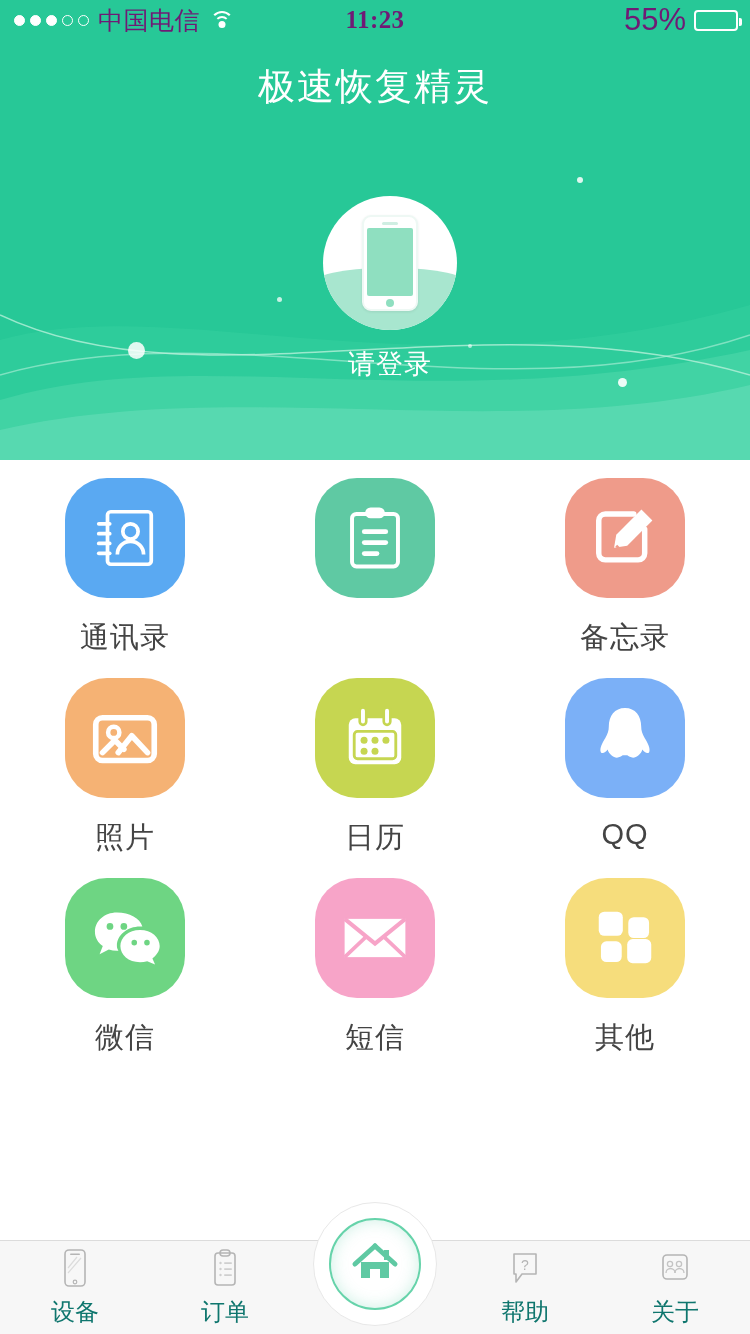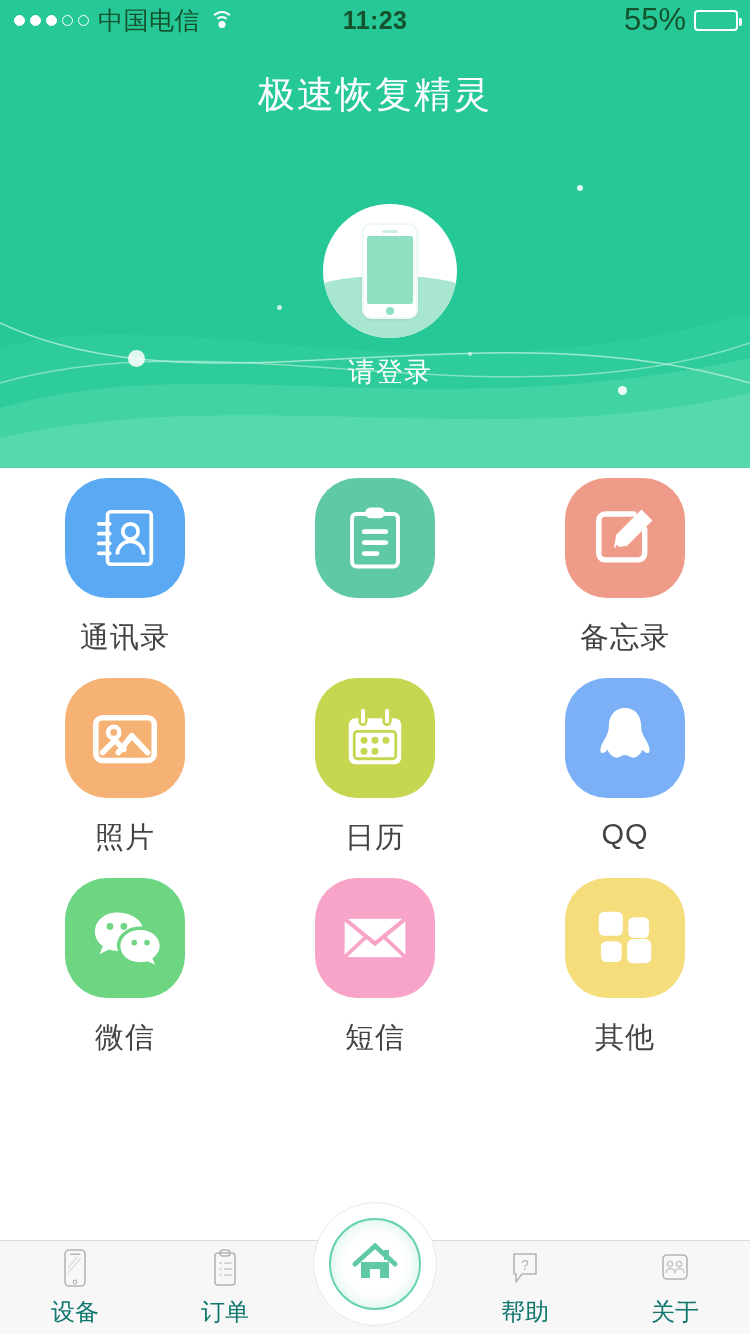--- a/index.html
+++ b/index.html
@@ -7,52 +7,52 @@
   body {
     font-family:"Liberation Sans","DejaVu Sans",sans-serif;
     background:#ffffff;
     overflow:hidden;
     position:relative;
   }
 
   
   .statusbar{
     position:absolute; top:0; left:0; width:750px; height:40px;
-    background:#27c897; color:#14532d;
+    background:#27c897; color:#701a75;
     display:flex; align-items:center;
   }
   .sb-left{ display:flex; align-items:center; padding-left:14px; gap:9px; }
   .sig-dots{ display:flex; align-items:center; gap:5px; }
   .sig-dots i{ display:block; width:11px; height:11px; border-radius:50%;
                border:1.5px solid #fff; }
   .sig-dots i.on{ background:#fff; }
   .carrier{ font-size:25px; letter-spacing:.5px; }
   .wifi{ width:26px; height:20px; position:relative; }
   .wifi b{ position:absolute; left:50%; transform:translateX(-50%);
            border:2.2px solid #fff; border-bottom-color:transparent;
            border-left-color:transparent; border-right-color:transparent;
            border-radius:50%; display:block; }
   .wifi b:nth-child(1){ width:24px; height:24px; top:1px; }
   .wifi b:nth-child(2){ width:15px; height:15px; top:6px; }
   .wifi b:nth-child(3){ width:7px;  height:7px;  top:11px; background:#fff;
                         border-radius:50%; border:none; }
   .sb-center{ position:absolute; left:0; right:0; text-align:center;
-              font-size:25px; font-weight:600; letter-spacing:.4px; }
+              font-size:25px; font-weight:600; letter-spacing:.4px;font-family:Liberation Serif, serif; }
   .sb-right{ margin-left:auto; display:flex; align-items:center;
              padding-right:12px; gap:8px; }
   .batt-pct{ font-size:31px; }
   .batt{ width:44px; height:21px; border:2px solid #fff; border-radius:4px;
          position:relative; padding:2px; }
   .batt:after{ content:""; position:absolute; right:-6px; top:6px;
                width:3px; height:8px; background:#fff; border-radius:0 2px 2px 0; }
   .batt-fill{ height:100%; background:#ffcc00; border-radius:1px; }
 
   
   .header{
-    position:absolute; top:8px; left:0; width:750px; height:460px;
+    position:absolute; top:0; left:0; width:750px; height:460px;
     background:#27c897; overflow:hidden;
   }
   .app-title{
     position:absolute; top:62px; left:0; width:100%;
     text-align:center; color:#fff; font-size:37px; letter-spacing:2px;
   }
   .waves{ position:absolute; left:0; bottom:0; width:750px; height:180px; }
   .dot{ position:absolute; background:#fff; border-radius:50%; }
   .dot.d1{ width:17px; height:17px; left:128px; top:342px; opacity:.85; }
   .dot.d2{ width:9px;  height:9px;  left:618px; top:378px; opacity:.9; }

